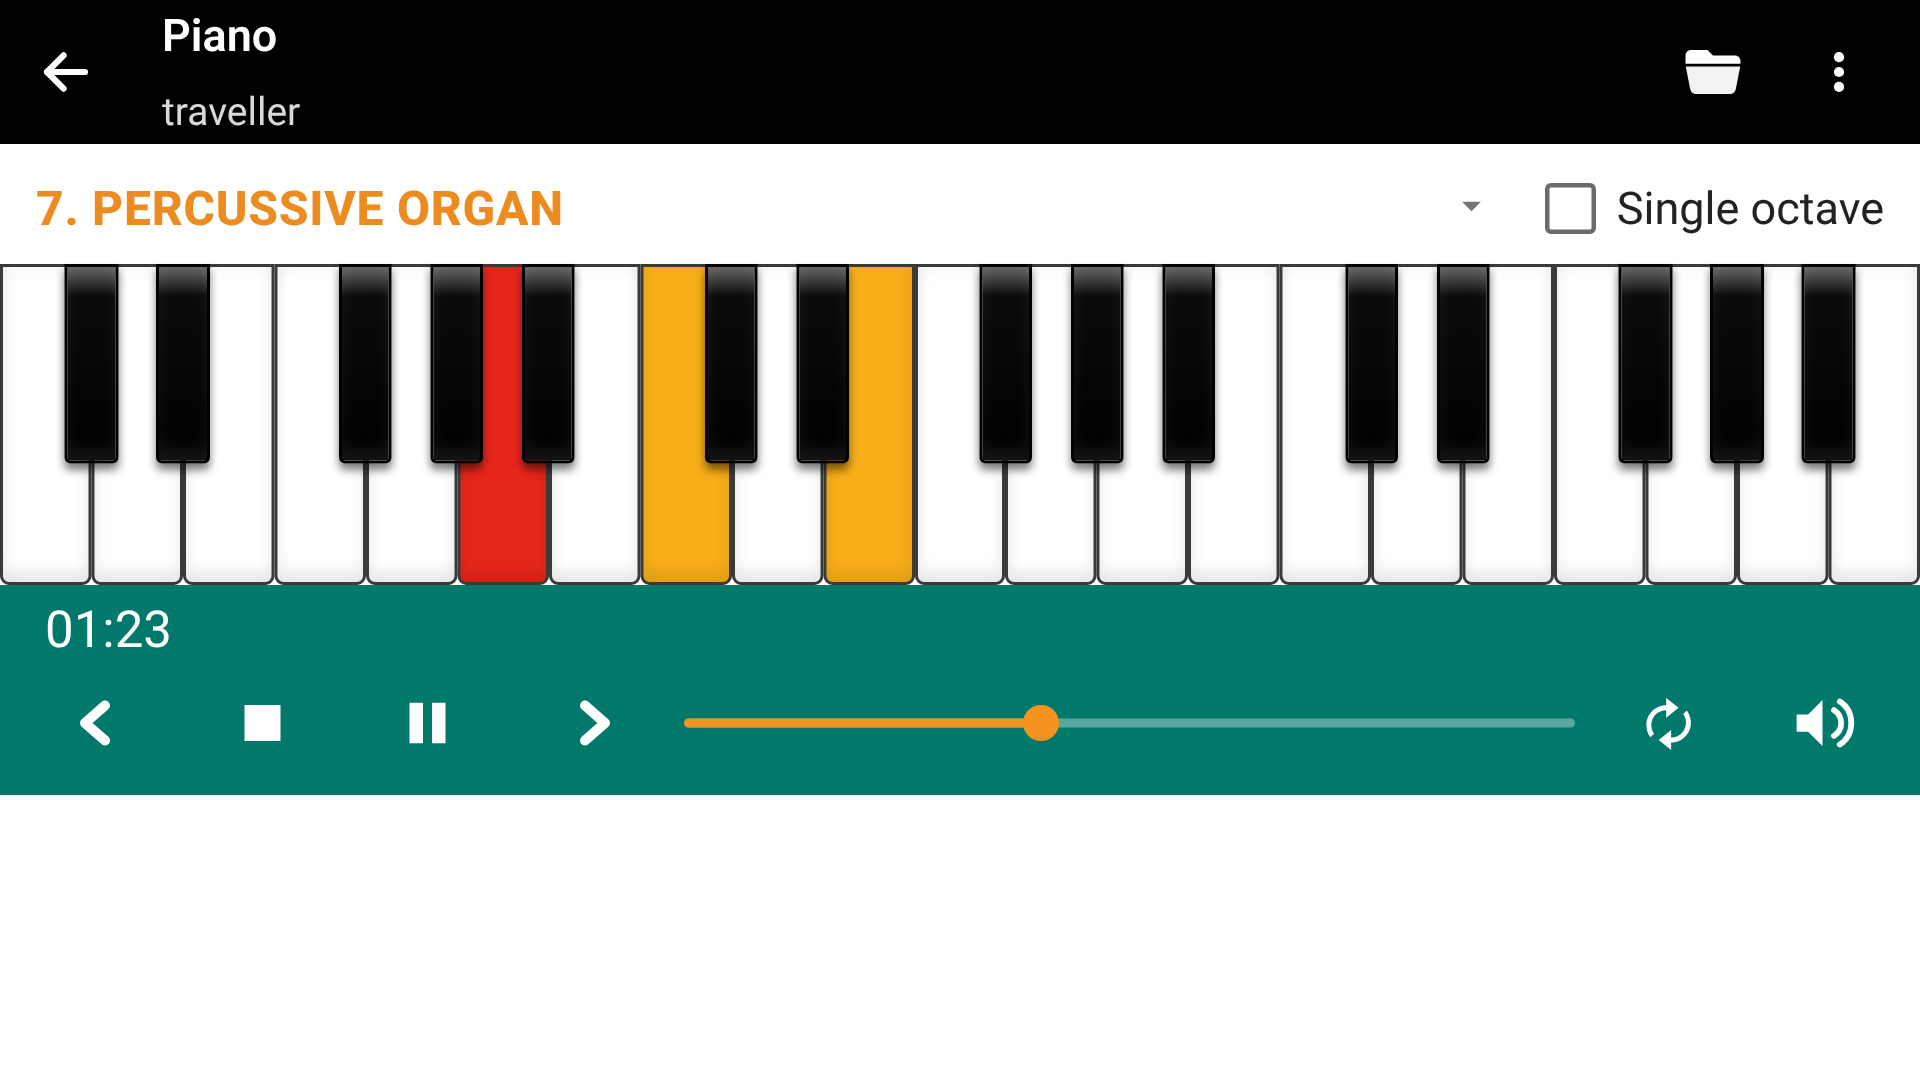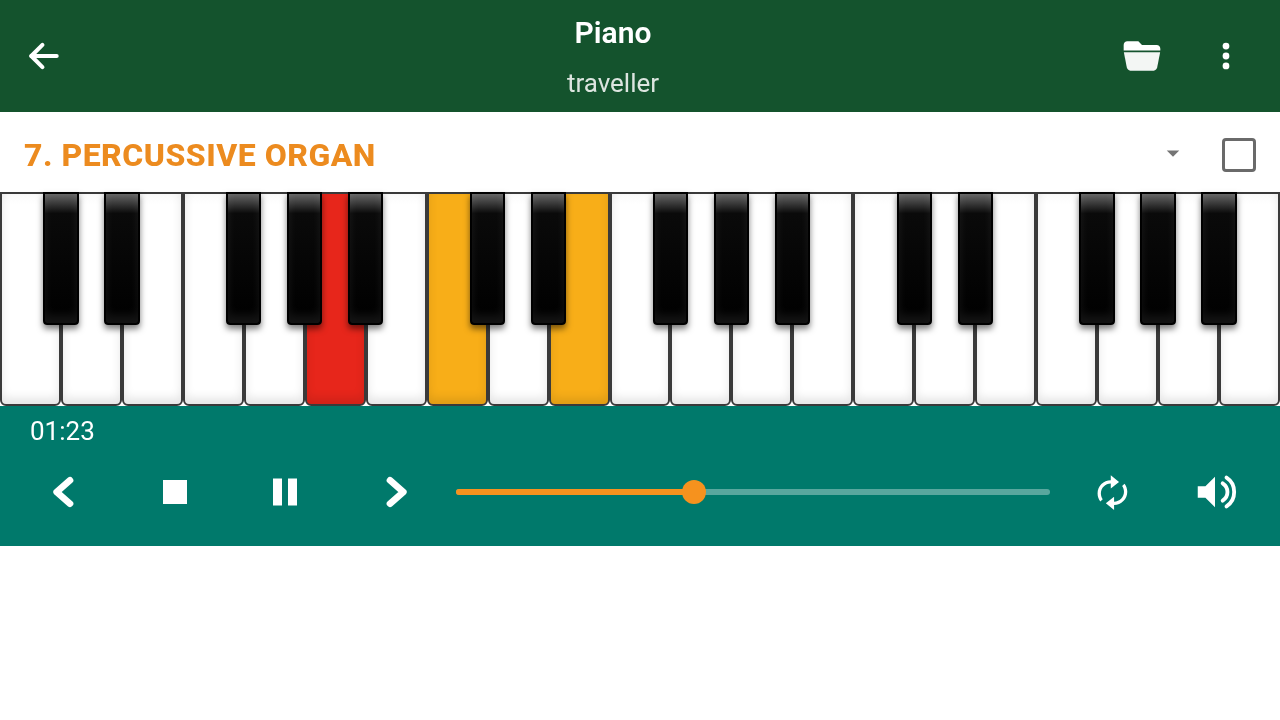--- a/index.html
+++ b/index.html
@@ -1,27 +1,26 @@
 <!DOCTYPE html>
 <html><head>
 <meta charset="utf-8">
 <style>
   * { box-sizing: border-box; margin: 0; padding: 0; }
   html, body { width: 1280px; height: 720px; overflow: hidden; font-family: Roboto, Arial, sans-serif; background: #fff; }
   .app { width: 1280px; height: 720px; display: flex; flex-direction: column; position: relative; }
 
   
   .header {
-    background: #14532d;
-    height: 112px;
+    background: #000000;
+    height: 96px;
     display: flex;
     align-items: center;
     color: #fff;
     padding: 0 20px;
-    text-align: center;
   }
   .header .back { width: 60px; display:flex; align-items:center; justify-content:center; cursor:pointer; }
   .header .titles { flex: 1; padding-left: 40px; }
   .header .app-title { font-size: 30px; font-weight: 600; }
   .header .subtitle { font-size: 26px; opacity: 0.85; margin-top: 18px; }
   .header .actions { display:flex; align-items:center; gap: 36px; padding-right: 10px; }
   .header .icon-btn { width: 48px; height: 48px; display:flex; align-items:center; justify-content:center; cursor:pointer; }
 
   
   .instrument-row {
@@ -91,21 +90,21 @@
   }
 
   
   .player {
     background: #00796b;
     color: #fff;
     height: 140px;
     display:flex; flex-direction: column;
     padding: 10px 30px 12px 30px;
   }
-  .player-row1 { display:flex; align-items:center; font-size: 26px; justify-content: space-between; }
+  .player-row1 { display:flex; align-items:center; font-size: 34px; justify-content: space-between; }
   .player-row1 .elapsed { width: 160px; }
   .player-row1 .meta { flex:1; text-align:center; }
   .player-row1 .total { width: 160px; text-align:right; }
 
   .player-row2 { display:flex; align-items:center; height: 80px; margin-top: 6px; }
   .controls-left { display:flex; align-items:center; gap: 60px; padding-left: 10px; }
   .controls-right { display:flex; align-items:center; gap: 54px; padding-right: 10px; }
   .control-btn { width: 50px; height: 50px; display:flex; align-items:center; justify-content:center; cursor:pointer; }
 
   .progress-wrap { flex:1; display:flex; align-items:center; padding: 0 36px; }
@@ -159,20 +158,21 @@
 
   <div class="instrument-row">
     <div class="instrument-label">7. PERCUSSIVE ORGAN</div>
     <div class="dropdown-caret">
       <svg width="30" height="30" viewBox="0 0 24 24" fill="#757575">
           <path d="M7 10l5 5 5-5z"></path>
         </svg>
     </div>
     <label class="single-octave">
       <span class="checkbox"></span>
+      <span class="single-octave-label">Single octave</span>
     </label>
   </div>
 
   <div class="keyboard-wrap">
     <div class="keyboard" id="keyboard">
         <div class="white-key" style="left: 0px; width: 60.9524px;"></div>
         <div class="white-key" style="left: 60.9524px; width: 60.9524px;"></div>
         <div class="white-key" style="left: 121.905px; width: 60.9524px;"></div>
         <div class="white-key" style="left: 182.857px; width: 60.9524px;"></div>
         <div class="white-key" style="left: 243.81px; width: 60.9524px;"></div>

